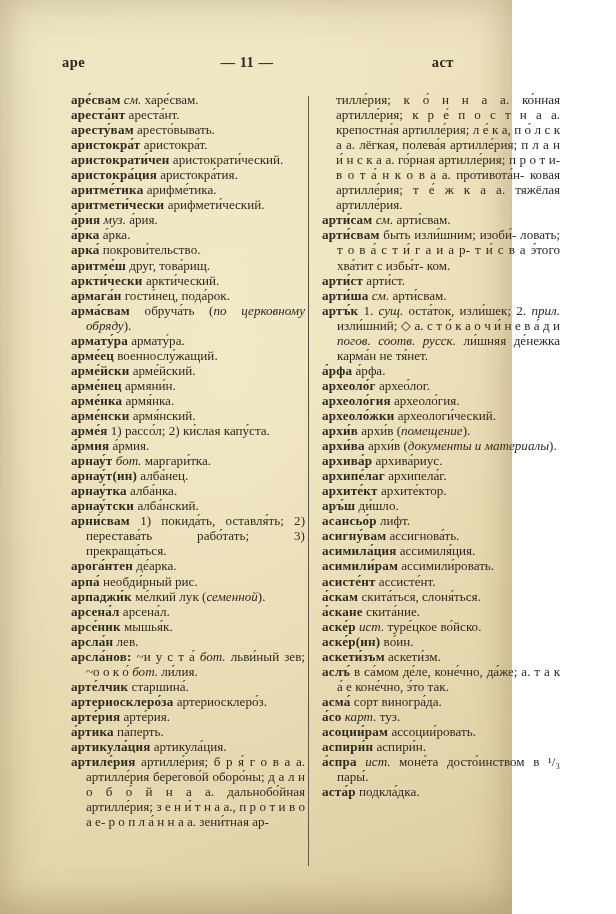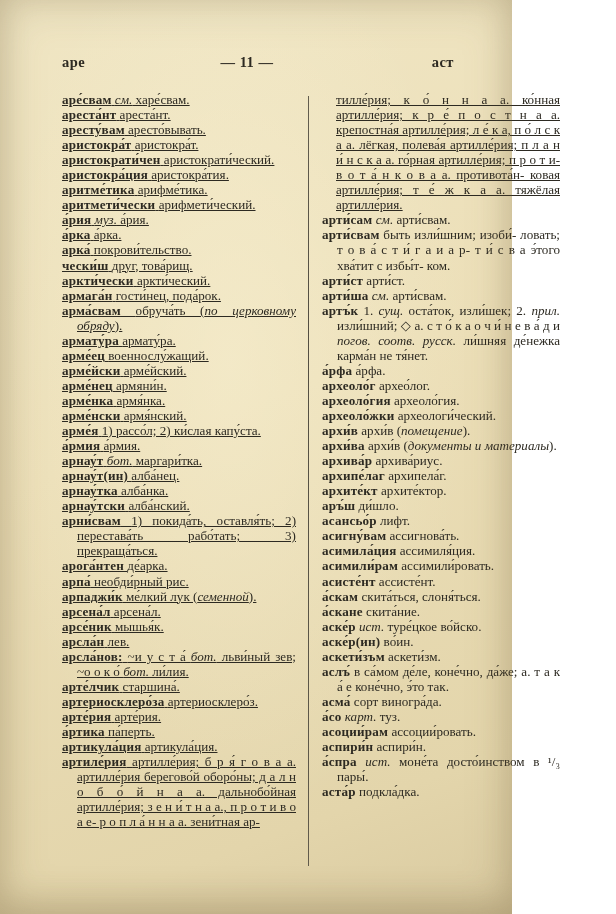--- a/index.html
+++ b/index.html
@@ -31,27 +31,27 @@
     position:absolute;left:308px;top:96px;width:1.3px;height:770px;
     background:linear-gradient(#4a453a,#37332b 30%,#413d33 70%,#4a453a);
     opacity:.85;
   }
   .col{
     position:absolute;top:92px;height:792px;
     font-size:13.1px;line-height:15.05px;
     text-align:justify;
     overflow:hidden;
   }
-  .col.left{left:62px;width:234px;text-decoration:underline;}
+  .col.left{left:71px;width:234px;}
   .col.right{left:322px;width:238px;}
   .entry{
     margin:0;
     padding-left:15px;text-indent:-15px; 
   }
-  .entry.cont{padding-left:14px;text-indent:0;text-decoration:underline;}
+  .entry.cont{padding-left:14px;text-indent:0;}
   .entry .hw{font-weight:bold;letter-spacing:.2px;}
   .entry i{font-style:italic;}
 </style>
 </head>
 <body>
 
 <div class="page">
   <div class="header">
     <span class="left">аре</span>
     <span class="center">— 11 —</span>
@@ -65,21 +65,21 @@
       <p class="entry"><b class="hw">ареста́нт</b> <span>ареста́нт.</span></p>
       <p class="entry"><b class="hw">аресту́вам</b> <span>аресто́вывать.</span></p>
       <p class="entry"><b class="hw">аристокра́т</b> <span>аристокра́т.</span></p>
       <p class="entry"><b class="hw">аристократи́чен</b> <span>аристократи́ческий.</span></p>
       <p class="entry"><b class="hw">аристокра́ция</b> <span>аристокра́тия.</span></p>
       <p class="entry"><b class="hw">аритме́тика</b> <span>арифме́тика.</span></p>
       <p class="entry"><b class="hw">аритмети́чески</b> <span>арифмети́ческий.</span></p>
       <p class="entry"><b class="hw">а́рия</b> <span></span><i>муз.</i><span> а́рия.</span></p>
       <p class="entry"><b class="hw">а́рка</b> <span>а́рка.</span></p>
       <p class="entry"><b class="hw">арка́</b> <span>покрови́тельство.</span></p>
-      <p class="entry"><b class="hw">чески́ш</b> <span>друг, това́рищ.</span></p>
+      <p class="entry"><b class="hw">аритме́ш</b> <span>друг, това́рищ.</span></p>
       <p class="entry"><b class="hw">аркти́чески</b> <span>аркти́ческий.</span></p>
       <p class="entry"><b class="hw">армага́н</b> <span>гости́нец, пода́рок.</span></p>
       <p class="entry"><b class="hw">арма́свам</b> <span>обруча́ть (</span><i>по церковному обряду</i><span>).</span></p>
       <p class="entry"><b class="hw">армату́ра</b> <span>армату́ра.</span></p>
       <p class="entry"><b class="hw">арме́ец</b> <span>военнослу́жащий.</span></p>
       <p class="entry"><b class="hw">арме́йски</b> <span>арме́йский.</span></p>
       <p class="entry"><b class="hw">арме́нец</b> <span>армяни́н.</span></p>
       <p class="entry"><b class="hw">арме́нка</b> <span>армя́нка.</span></p>
       <p class="entry"><b class="hw">арме́нски</b> <span>армя́нский.</span></p>
       <p class="entry"><b class="hw">арме́я</b> <span>1) рассо́л; 2) ки́слая капу́ста.</span></p>

